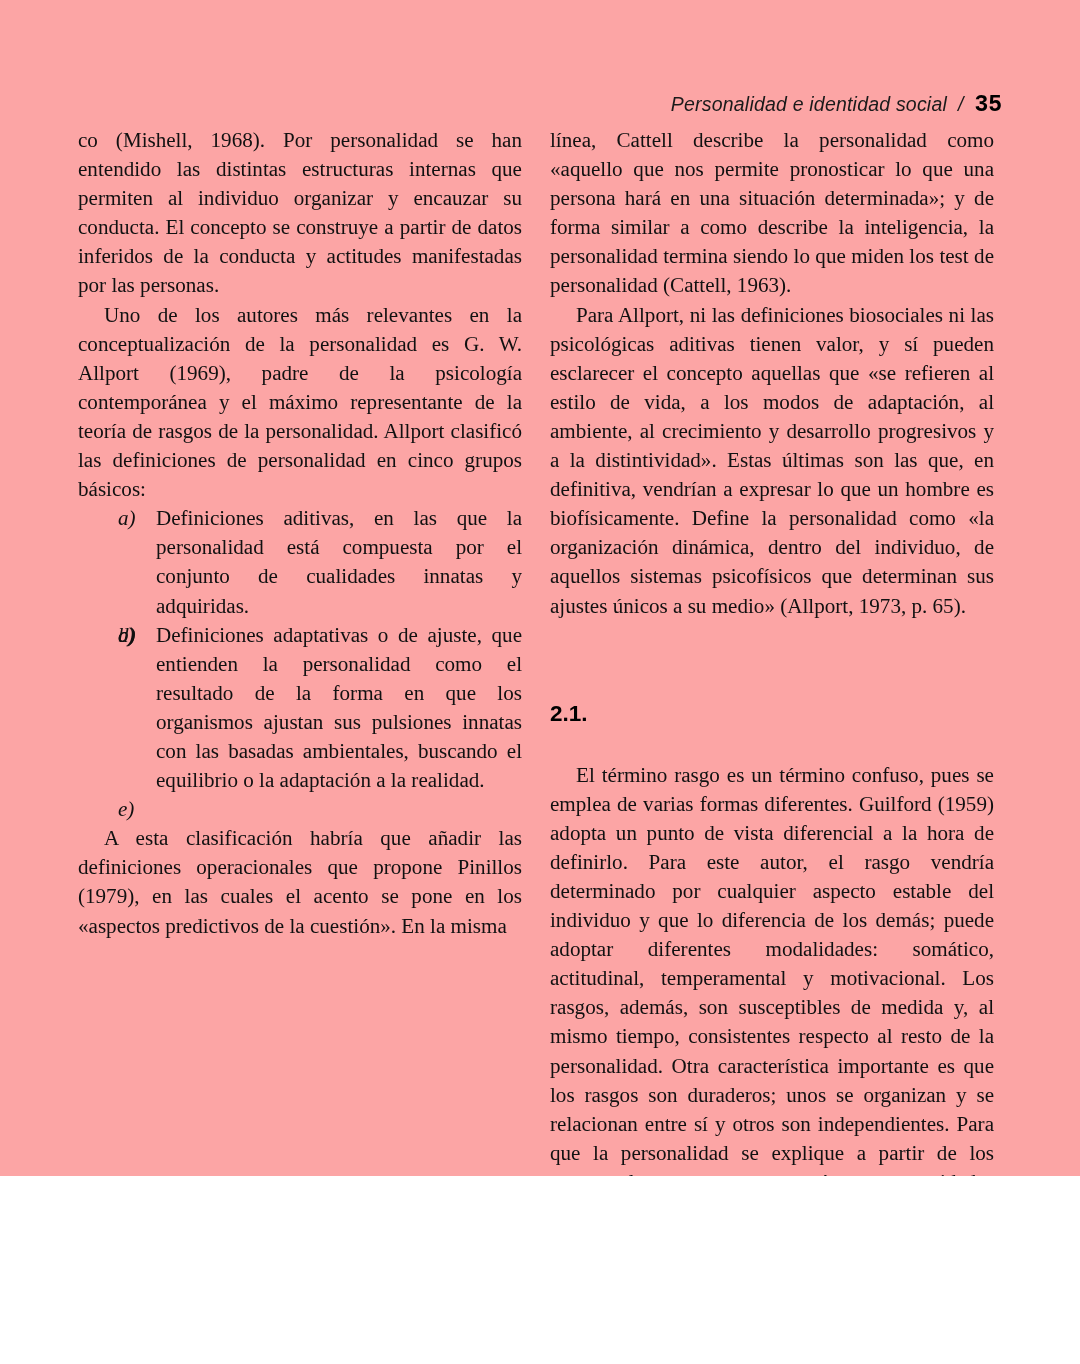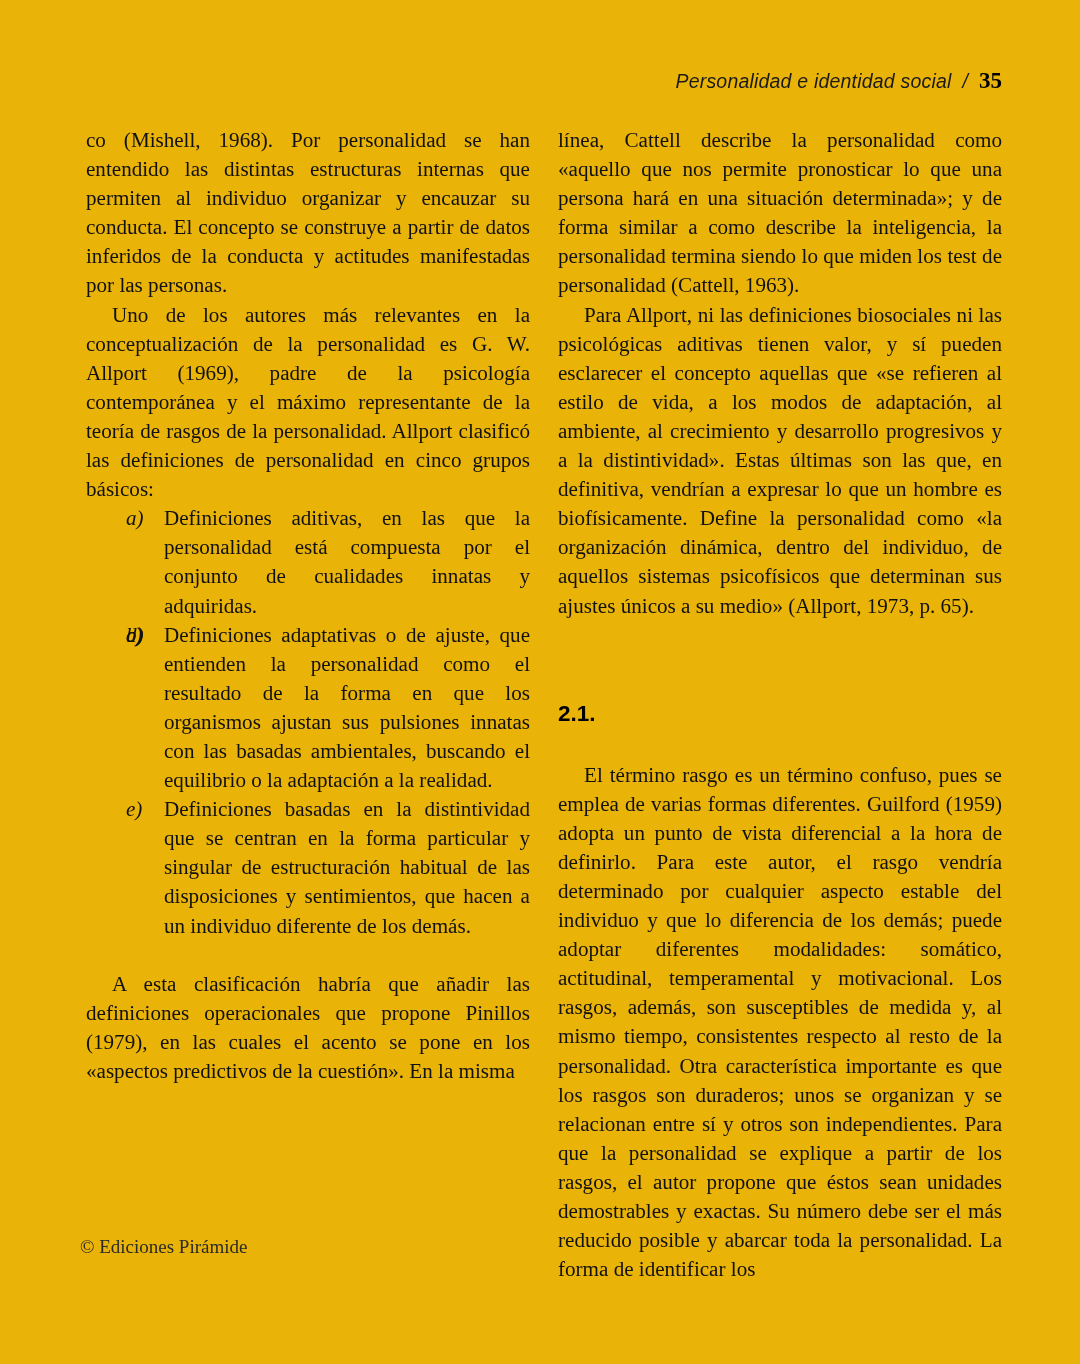--- a/index.html
+++ b/index.html
@@ -4,22 +4,22 @@
 <title>Personalidad e identidad social — 35</title>
 <style>
   html, body {
     margin: 0;
     padding: 0;
     background: #ffffff;
   }
   .page {
     position: relative;
     width: 1080px;
-    height: 1364px;
-    background: #eab308;
+    height: 1176px;
+    background: #fca5a5;
     box-sizing: border-box;
     overflow: hidden;
     font-family: "Liberation Serif", "DejaVu Serif", serif;
     color: #111111;
   }
 
   
   .running-head {
     position: absolute;
     top: 68px;
@@ -36,36 +36,36 @@
     letter-spacing: 0.2px;
     color: #1a1a1a;
   }
   .running-head .rh-sep {
     font-family: "Liberation Sans", "DejaVu Sans", sans-serif;
     font-style: italic;
     font-size: 19.5px;
     color: #1a1a1a;
   }
   .running-head .rh-page {
-    font-family: Liberation Serif, serif;
+    font-family: Liberation Mono, monospace;
     font-weight: bold;
     font-size: 23px;
     color: #000000;
+    margin-top: 24px;
   }
 
   
   .columns {
     position: absolute;
     top: 126px;
     left: 78px;
     width: 924px;
     height: 1120px;
     display: flex;
     gap: 28px;
-    justify-content: flex-end;
   }
   .col {
     width: 444px;
     box-sizing: border-box;
   }
 
   p.body {
     margin: 0;
     text-align: justify;
     text-justify: inter-word;
@@ -156,21 +156,20 @@
         </li>
         <li>
           <span class="marker">c)</span>
         </li>
         <li>
           <span class="marker">d)</span>
           <span>Definiciones adaptativas o de ajuste, que entienden la personalidad como el resultado de la forma en que los organismos ajustan sus pulsiones innatas con las basadas ambientales, buscando el equilibrio o la adaptación a la realidad.</span>
         </li>
         <li>
           <span class="marker">e)</span>
-          <span>Definiciones basadas en la distintividad que se centran en la forma particular y singular de estructuración habitual de las disposiciones y sentimientos, que hacen a un individuo diferente de los demás.</span>
         </li>
       </ol>
 
       <p class="body indent gap-before">A esta clasificación habría que añadir las definiciones operacionales que propone Pinillos (1979), en las cuales el acento se pone en los «aspectos predictivos de la cuestión». En la misma</p>
     </div>
 
     <div class="col">
 
       <p class="body">línea, Cattell describe la personalidad como «aquello que nos permite pronosticar lo que una persona hará en una situación determinada»; y de forma similar a como describe la inteligencia, la personalidad termina siendo lo que miden los test de personalidad (Cattell, 1963).</p>
       <p class="body indent">Para Allport, ni las definiciones biosociales ni las psicológicas aditivas tienen valor, y sí pueden esclarecer el concepto aquellas que «se refieren al estilo de vida, a los modos de adaptación, al ambiente, al crecimiento y desarrollo progresivos y a la distintividad». Estas últimas son las que, en definitiva, vendrían a expresar lo que un hombre es biofísicamente. Define la personalidad como «la organización dinámica, dentro del individuo, de aquellos sistemas psicofísicos que determinan sus ajustes únicos a su medio» (Allport, 1973, p. 65).</p>

